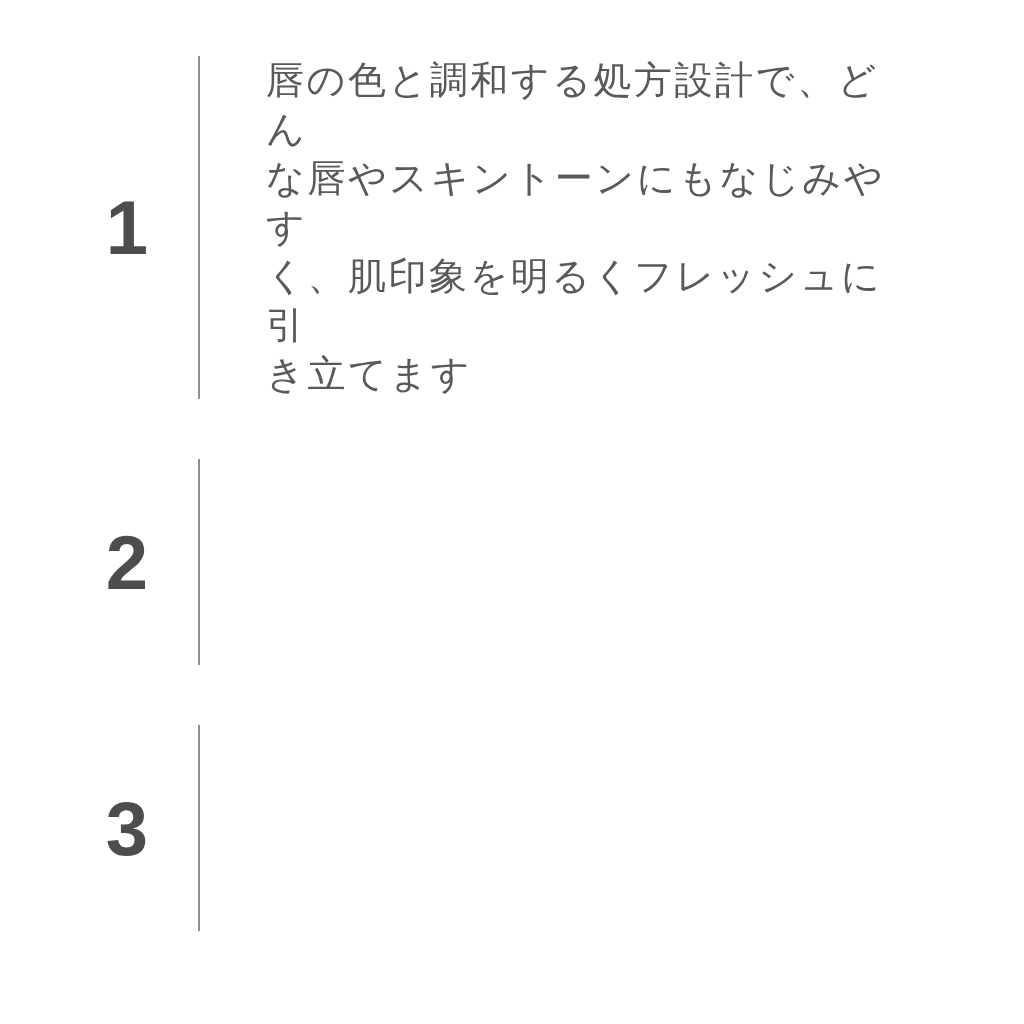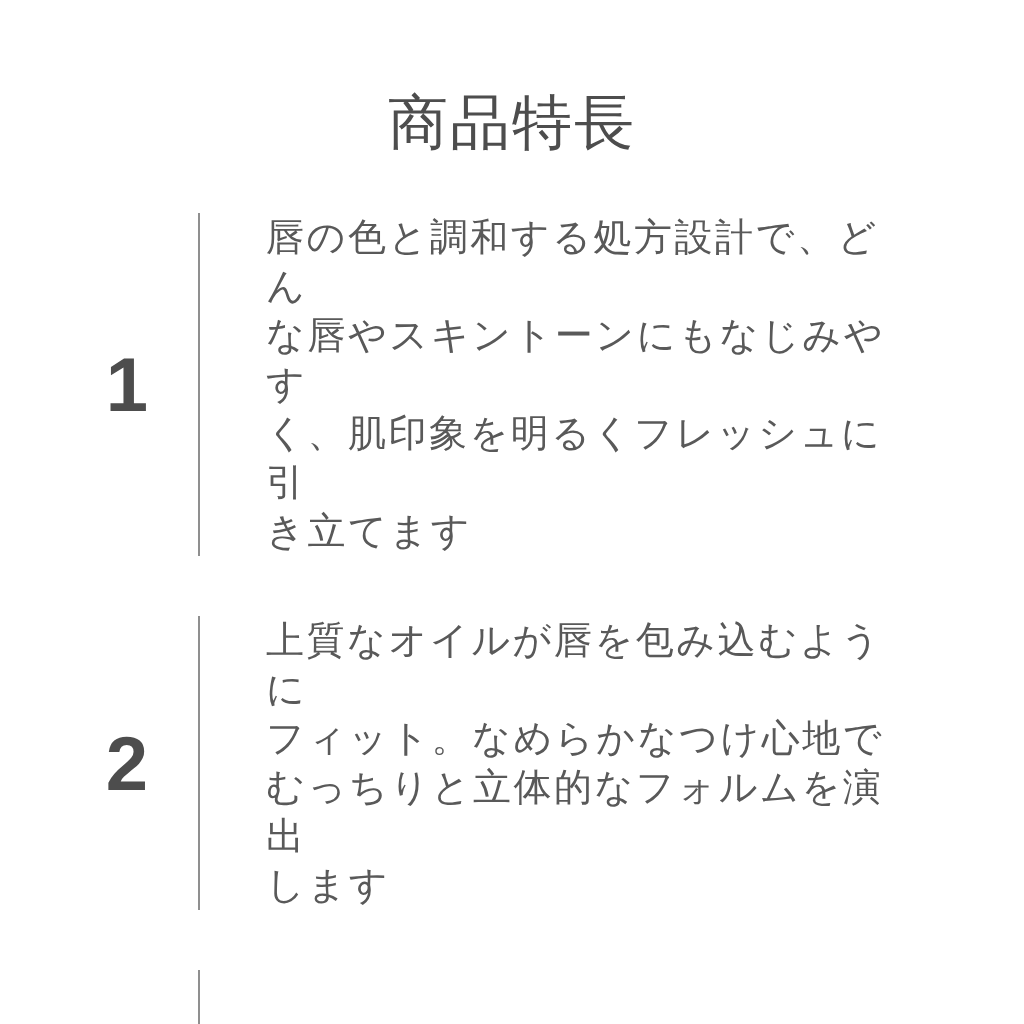--- a/index.html
+++ b/index.html
@@ -73,40 +73,35 @@
     letter-spacing: 2.5px;
     color: var(--body-color);
     white-space: pre-line;
   }
 </style>
 </head>
 <body>
 
 <div class="page">
 
-  <h1 class="title">商品特長</h1>
 
   <div class="features">
 
     <section class="feature">
       <div class="num">1</div>
       <div class="rule"></div>
       <p class="desc">唇の色と調和する処方設計で、どん
 な唇やスキントーンにもなじみやす
 く、肌印象を明るくフレッシュに引
 き立てます</p>
     </section>
 
     <section class="feature">
       <div class="num">2</div>
       <div class="rule"></div>
-      <p class="desc">上質なオイルが唇を包み込むように
-フィット。なめらかなつけ心地で
-むっちりと立体的なフォルムを演出
-します</p>
     </section>
 
     <section class="feature">
       <div class="num">3</div>
       <div class="rule"></div>
     </section>
 
   </div>
 </div>
 

